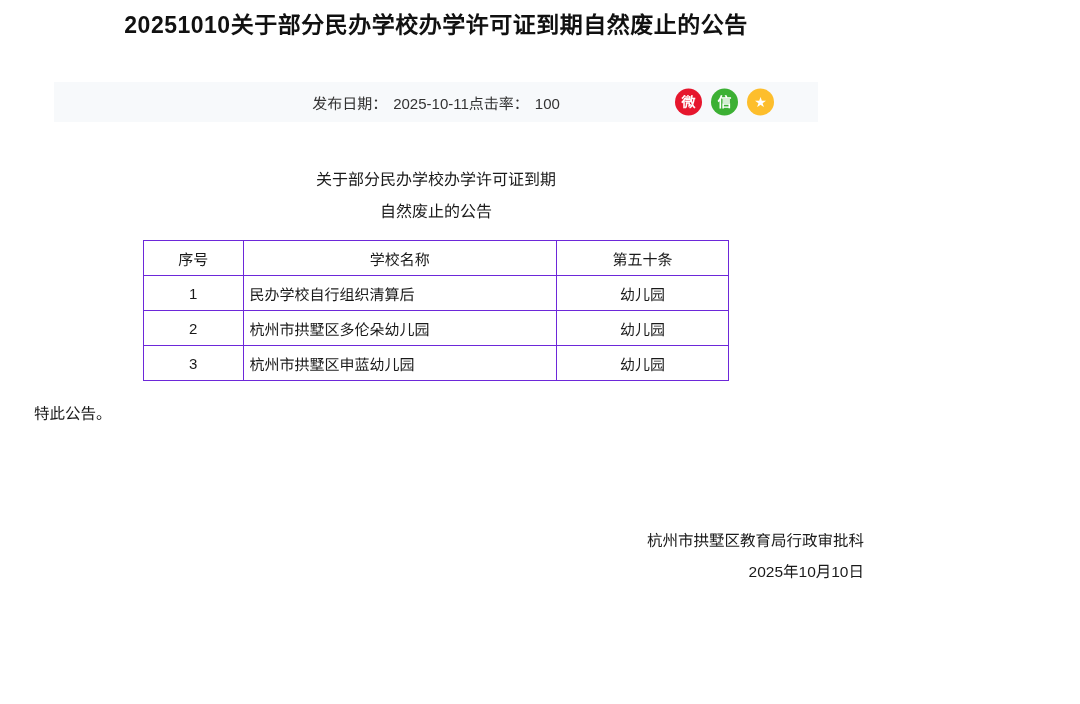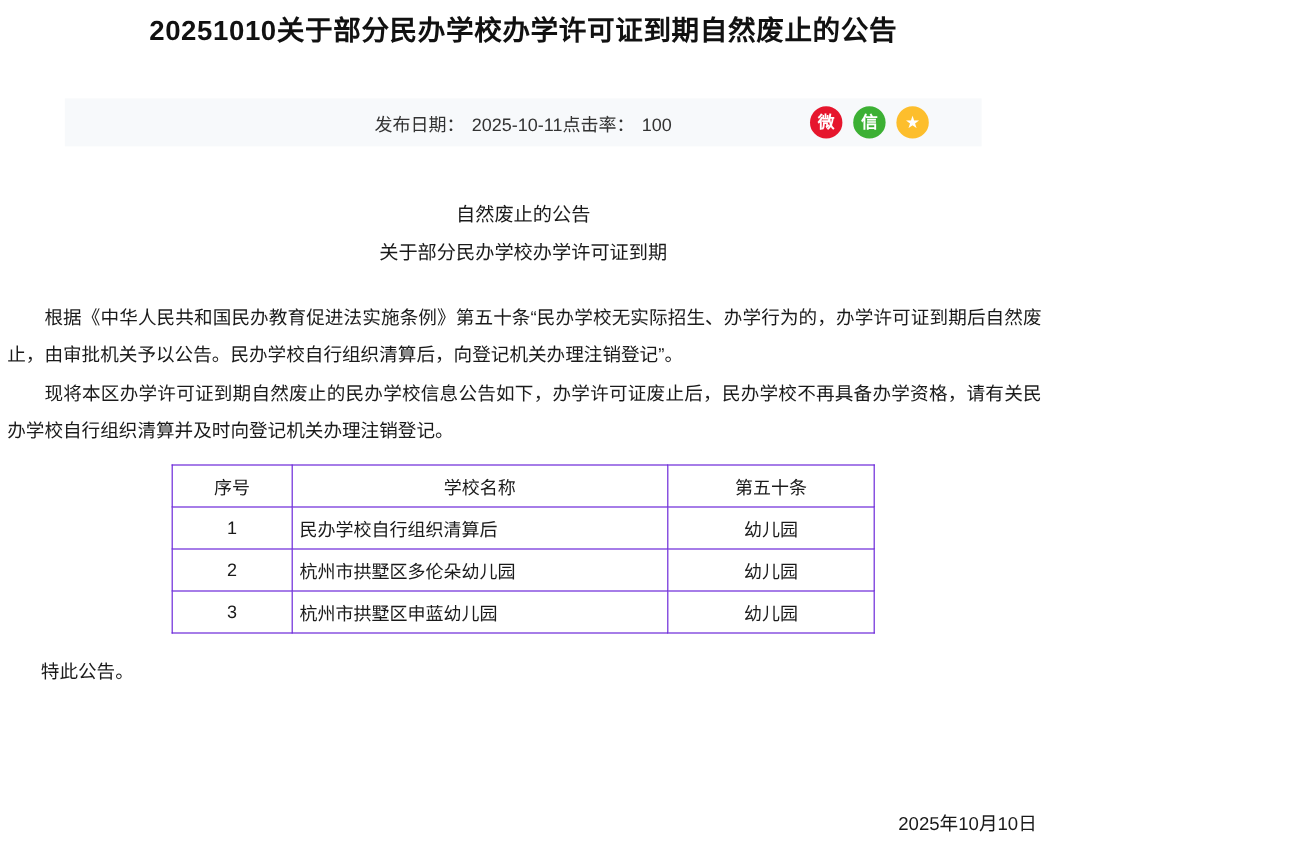--- a/index.html
+++ b/index.html
@@ -160,28 +160,24 @@
       <div class="share-icon icon-wechat">
         <span class="icon-glyph">信</span>
       </div>
       <div class="share-icon icon-qzone">
         <span class="icon-glyph">★</span>
       </div>
     </div>
   </div>
 
   <div class="subtitle-block">
+    <div>关于部分民办学校办学许可证到期</div>
     <div>自然废止的公告</div>
-    <div>关于部分民办学校办学许可证到期</div>
-  </div>
-
-  <div class="body-copy">
-    <p>根据《中华人民共和国民办教育促进法实施条例》第五十条“民办学校无实际招生、办学行为的，办学许可证到期后自然废止，由审批机关予以公告。民办学校自行组织清算后，向登记机关办理注销登记”。</p>
-    <p>现将本区办学许可证到期自然废止的民办学校信息公告如下，办学许可证废止后，民办学校不再具备办学资格，请有关民办学校自行组织清算并及时向登记机关办理注销登记。</p>
-  </div>
+  </div>
+
 
   <div class="table-wrap">
     <table class="announce-table">
       <thead>
         <tr>
           <th class="col-idx">序号</th>
           <th class="col-name col-name-head">学校名称</th>
           <th class="col-type">第五十条</th>
         </tr>
       </thead>
@@ -201,16 +197,17 @@
           <td class="col-name">杭州市拱墅区申蓝幼儿园</td>
           <td class="col-type">幼儿园</td>
         </tr>
       </tbody>
     </table>
   </div>
 
   <div class="closing">特此公告。</div>
 
   <div class="signature">
+    <div>杭州市拱墅区教育局行政审批科</div>
     <div>2025年10月10日</div>
   </div>
 
 </div>
 
 </body></html>

